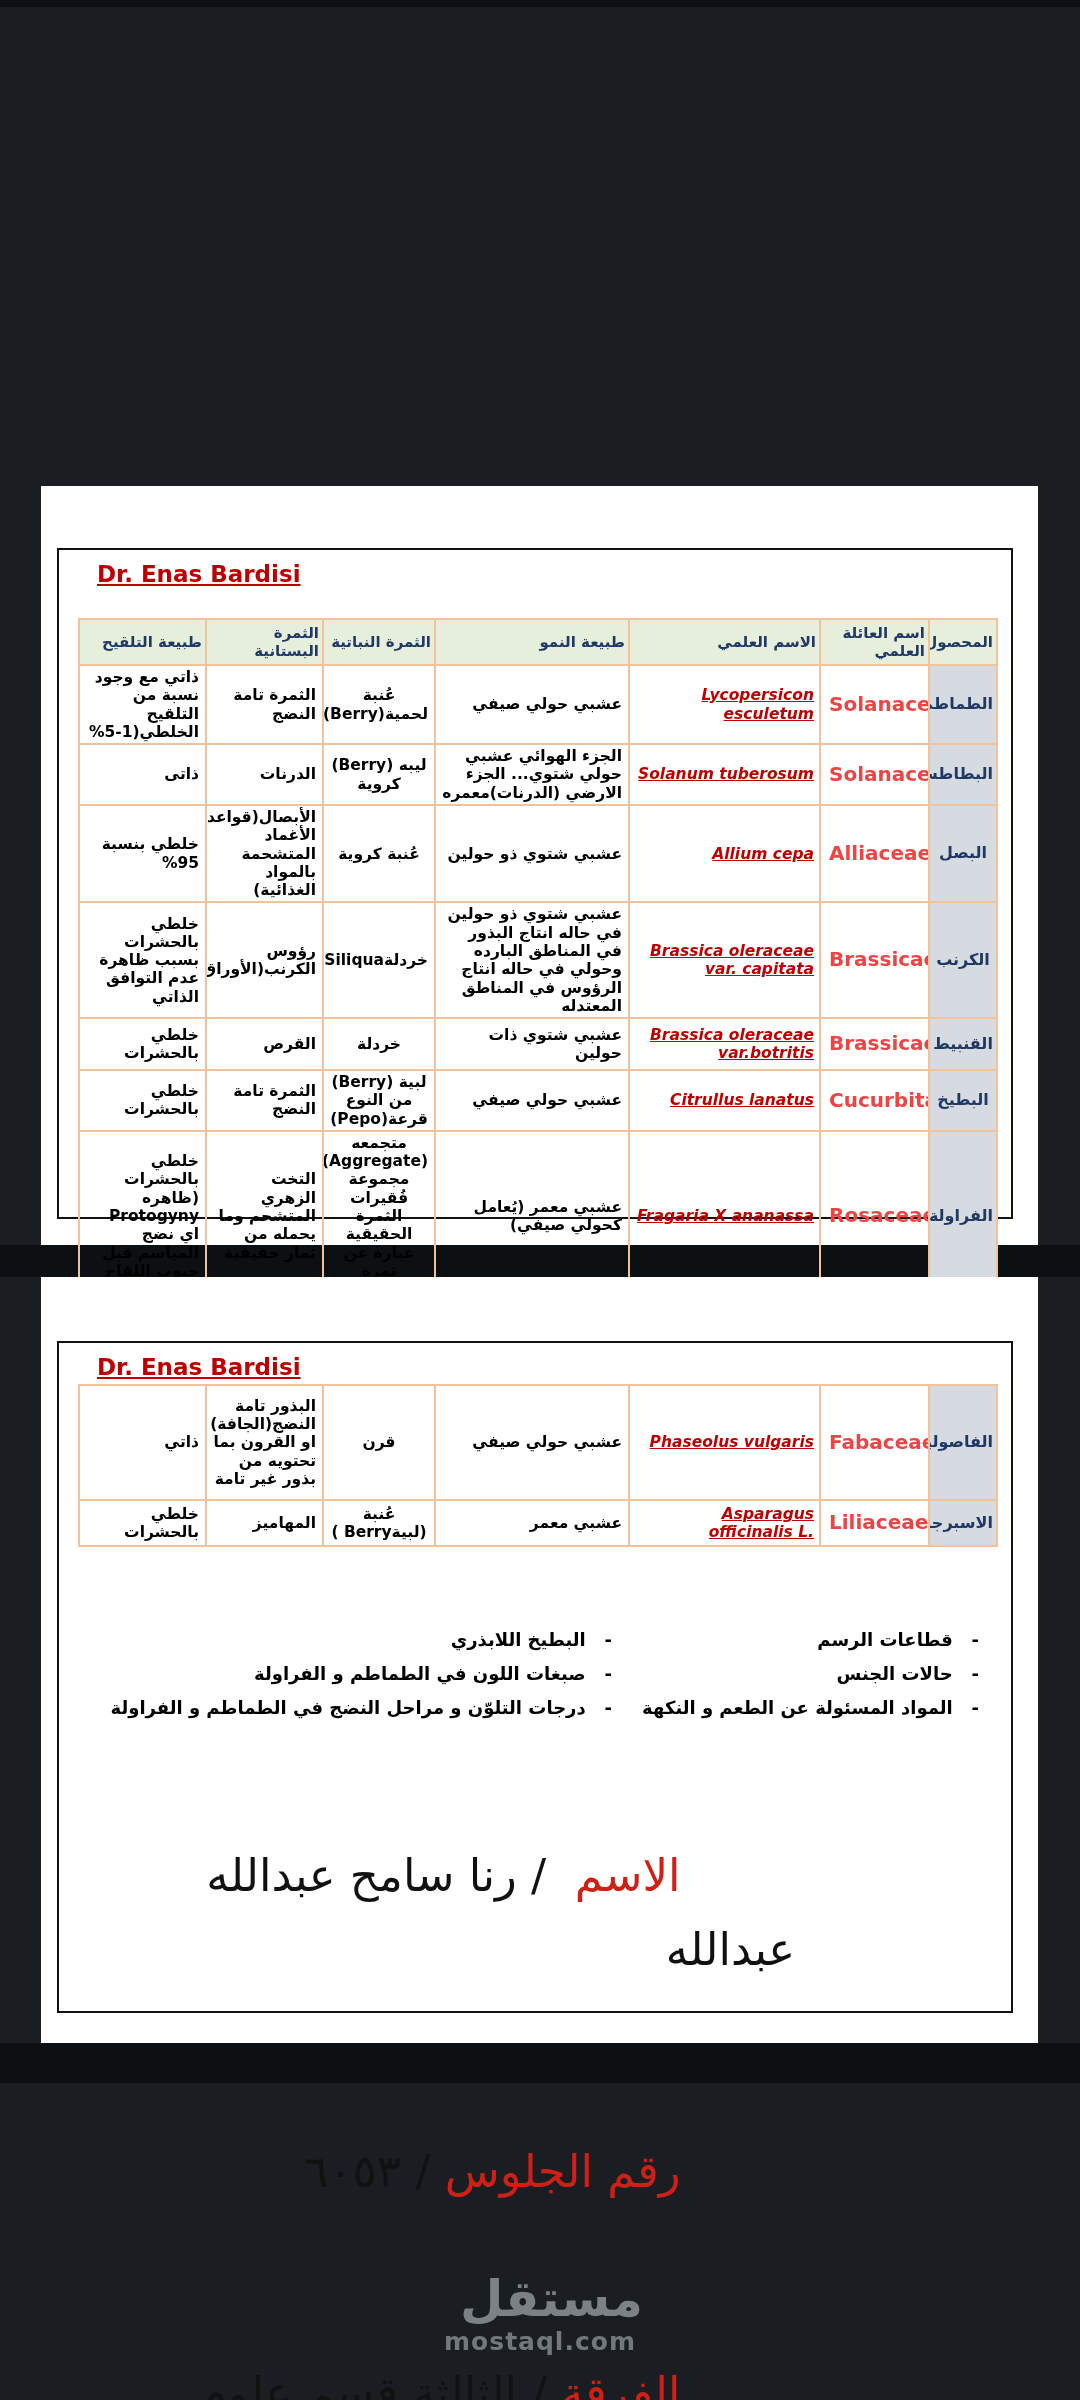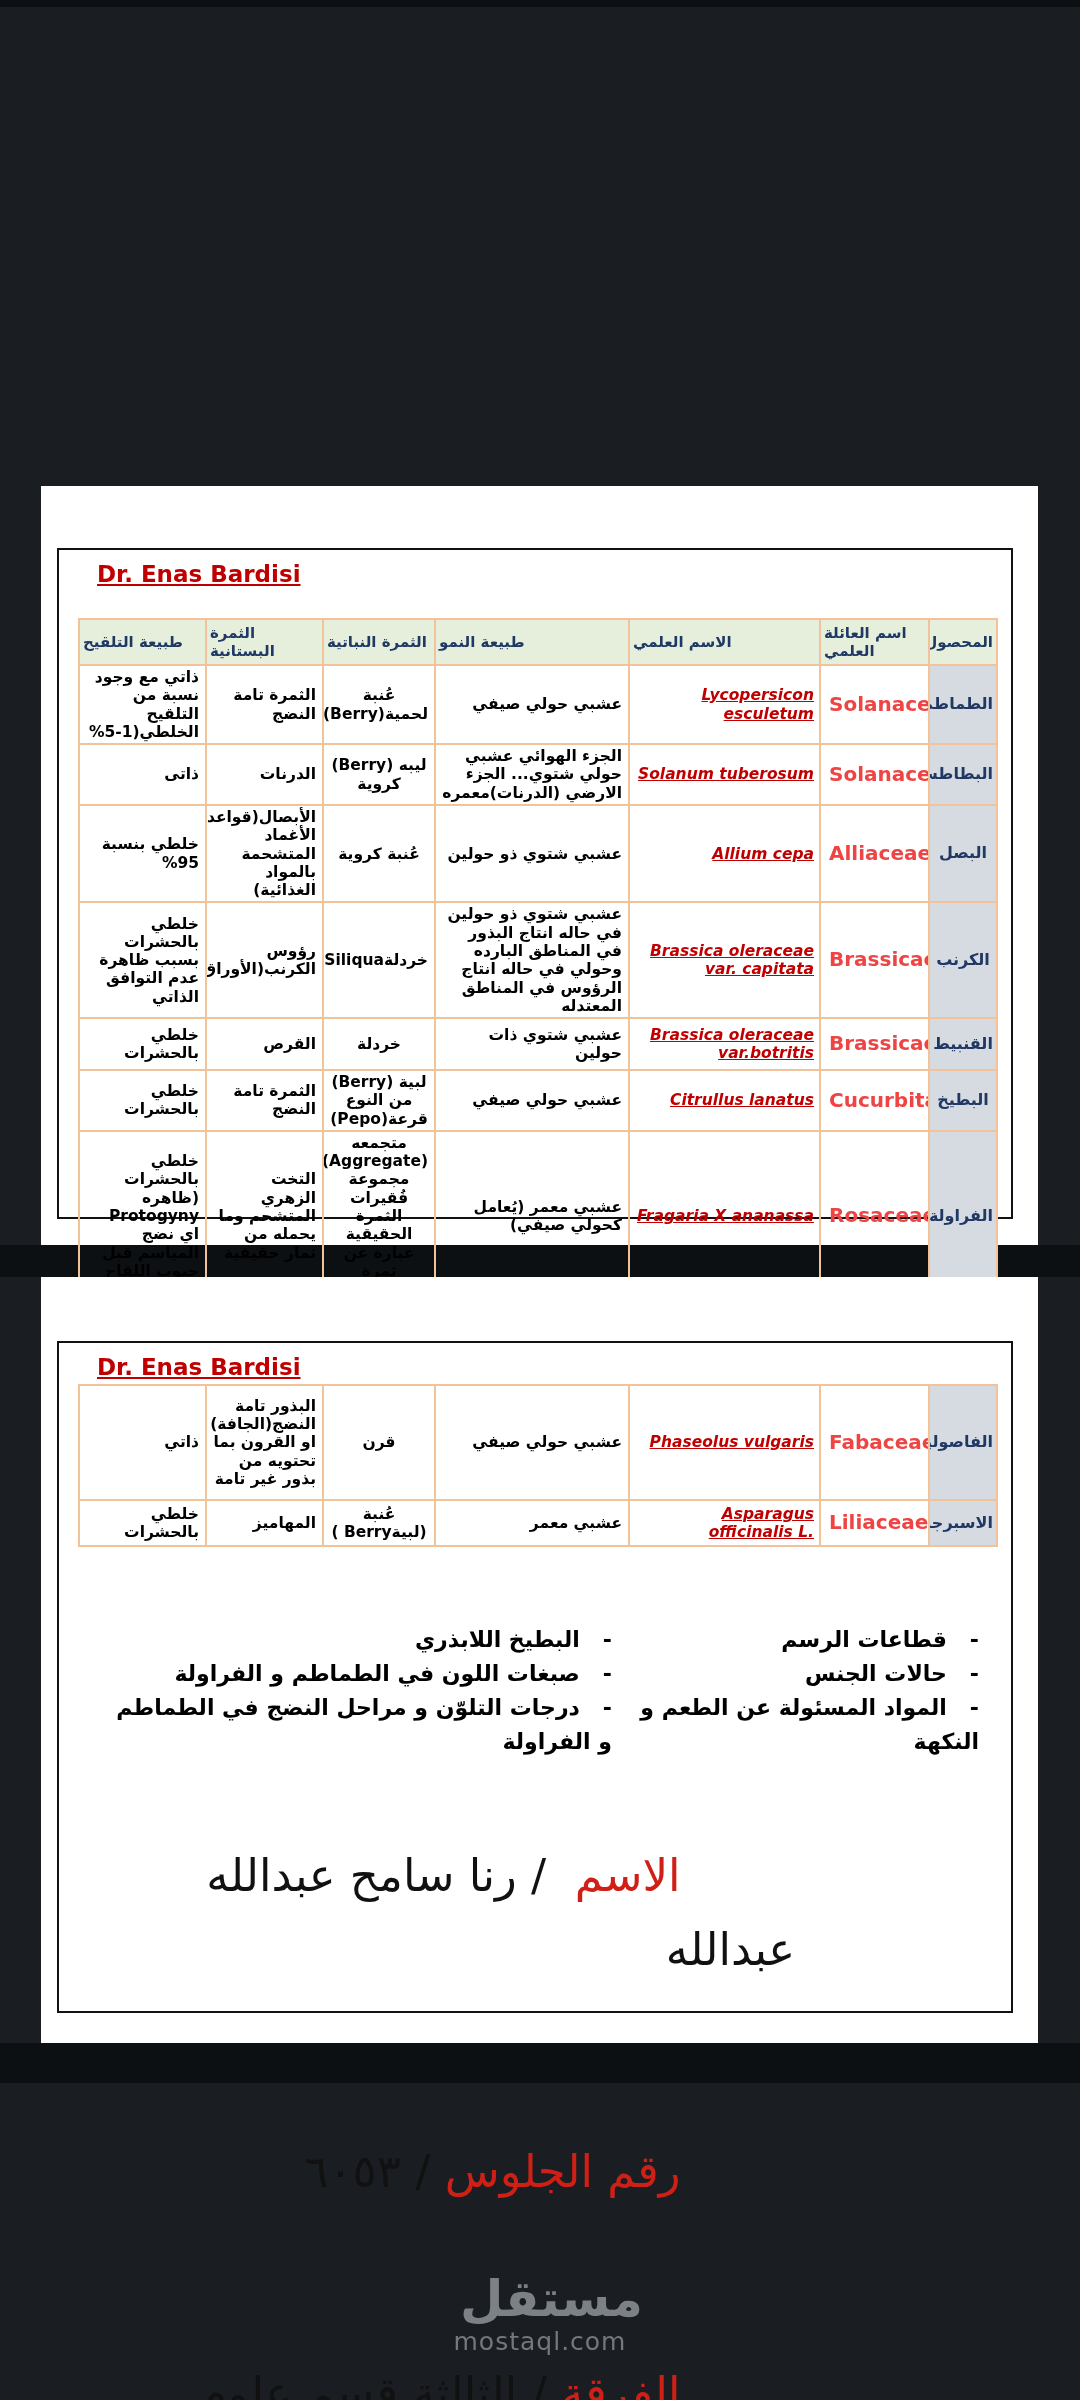--- a/index.html
+++ b/index.html
@@ -29,54 +29,54 @@
   table.crops { position:absolute; right:13px; width:918px;
     border-collapse:collapse; table-layout:fixed; direction:rtl; }
   table.t1 { top:68px; }
   table.t2 { top:41px; }
   col.w-crop{width:68px;} col.w-fam{width:109px;} col.w-sci{width:191px;}
   col.w-grow{width:194px;} col.w-bot{width:112px;} col.w-hort{width:117px;} col.w-poll{width:127px;}
 
   th, td { border:2px solid #f2c39b; vertical-align:middle; overflow:hidden; }
   th {
     background:#e5efdc; color:#1f3864; font-weight:bold; font-size:15px;
-    text-align:left; padding:2px 3px;
+    text-align:right; padding:2px 3px;
   }
   td { font-size:15.5px; line-height:1.18; color:#000; padding:2px 6px; font-weight:600; text-align:right; }
   td.c-crop { background:#d6dae1; color:#1f3864; font-weight:bold; font-size:16px; text-align:center; padding:2px 3px; }
   td.c-fam  { color:#ef4444; font-weight:bold; font-size:20px; direction:ltr; text-align:left; padding:2px 8px; }
   td.c-sci  { color:#c00000; font-weight:bold; font-style:italic; text-decoration:underline;
               font-size:15.5px; direction:ltr; text-align:right; padding:2px 5px; }
   td.c-bot  { text-align:center; }
 
   tr.hr  { height:46px; }
   tr.r1  { height:71px; }  tr.r2 { height:57px; }  tr.r3 { height:70px; }
   tr.r4  { height:74px; }  tr.r5 { height:52px; }  tr.r6 { height:57px; }
   tr.r7  { height:131px; }
   tr.p2r1{ height:115px; } tr.p2r2{ height:46px; }
 
   .bullets {
     position:absolute; top:280px; right:32px; left:40px;
     direction:rtl; display:flex;
   }
-  .bcol { text-align:right; font-weight:bold; font-size:22px; color:#000; }
+  .bcol { text-align:right; font-weight:bold; font-size:18px; color:#000; }
   .bcol.right { width:367px; }
   .bcol.left  { flex:1; }
   .bullet-item { line-height:34px; white-space:pre-wrap; }
 
   .info-block {
     position:absolute; top:422px; right:216px; left:30px;
     direction:rtl; text-align:right;
   }
   .info-line { font-size:45px; line-height:74px; font-weight:normal; color:#111; white-space:pre-wrap; }
   .info-label { color:#d02016; }
 
   .watermark { position:absolute; left:0; right:0; top:2272px; text-align:center; }
   .wm-logo   { font-size:50px; font-weight:bold; color:#7c8186; line-height:1.1;padding-left:23px; }
-  .wm-domain { font-size:25px; font-weight:normal; color:#73787d; letter-spacing:1px; direction:ltr; }
+  .wm-domain { font-size:25px; font-weight:bold; color:#73787d; letter-spacing:1px; direction:ltr; }
 </style>
 </head>
 <body>
 
 <div class="strip s1"></div>
 <div class="strip s2"></div>
 <div class="strip s3"></div>
 
 <div class="page page1">
   <div class="frame">

